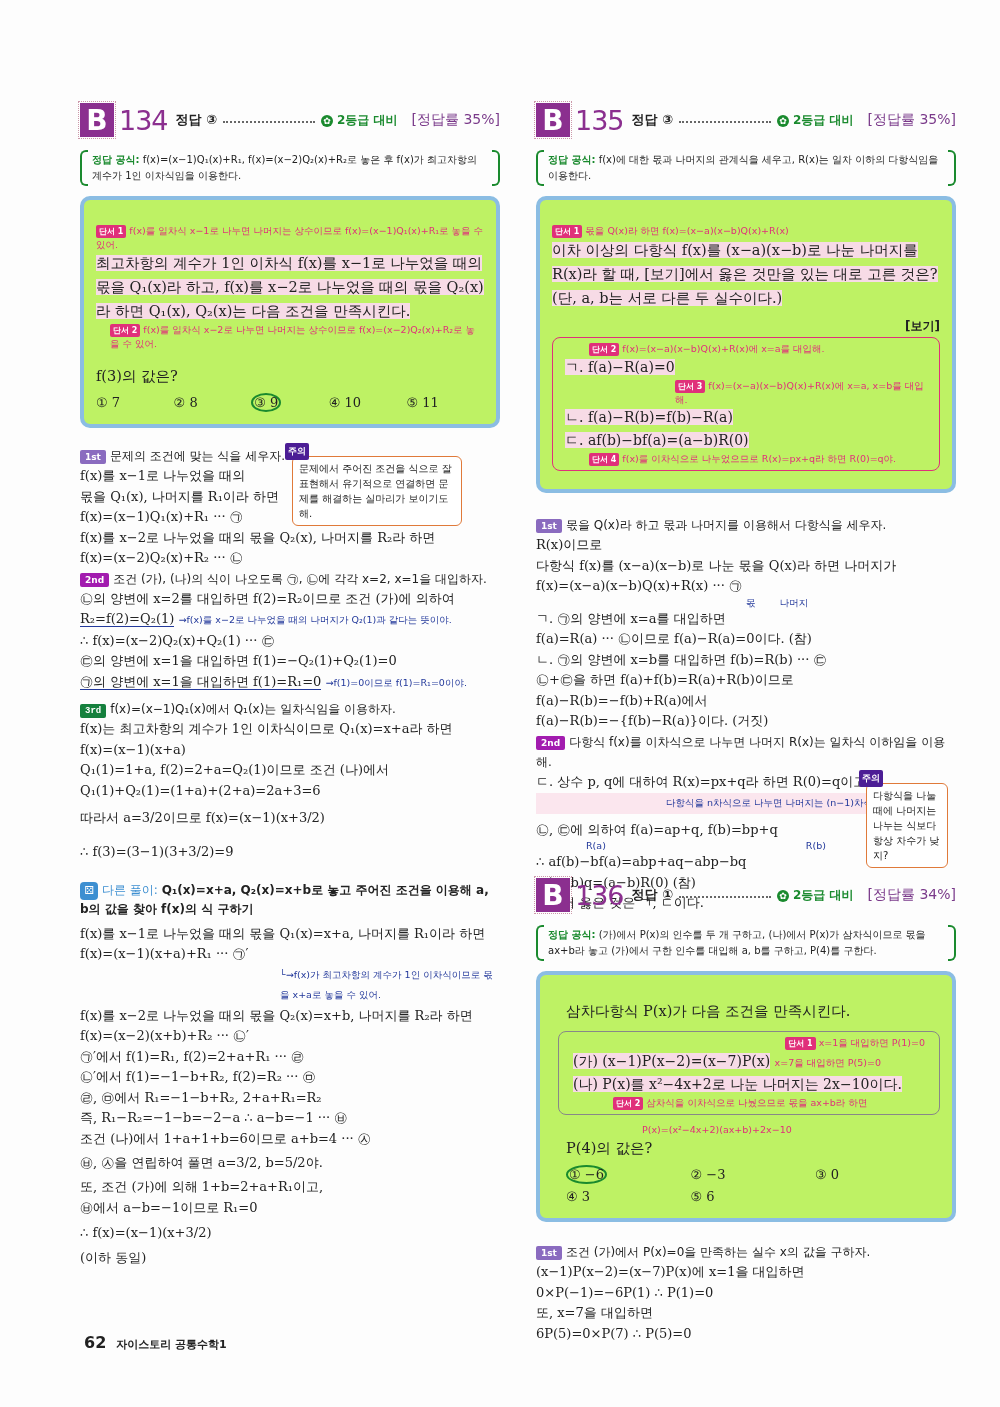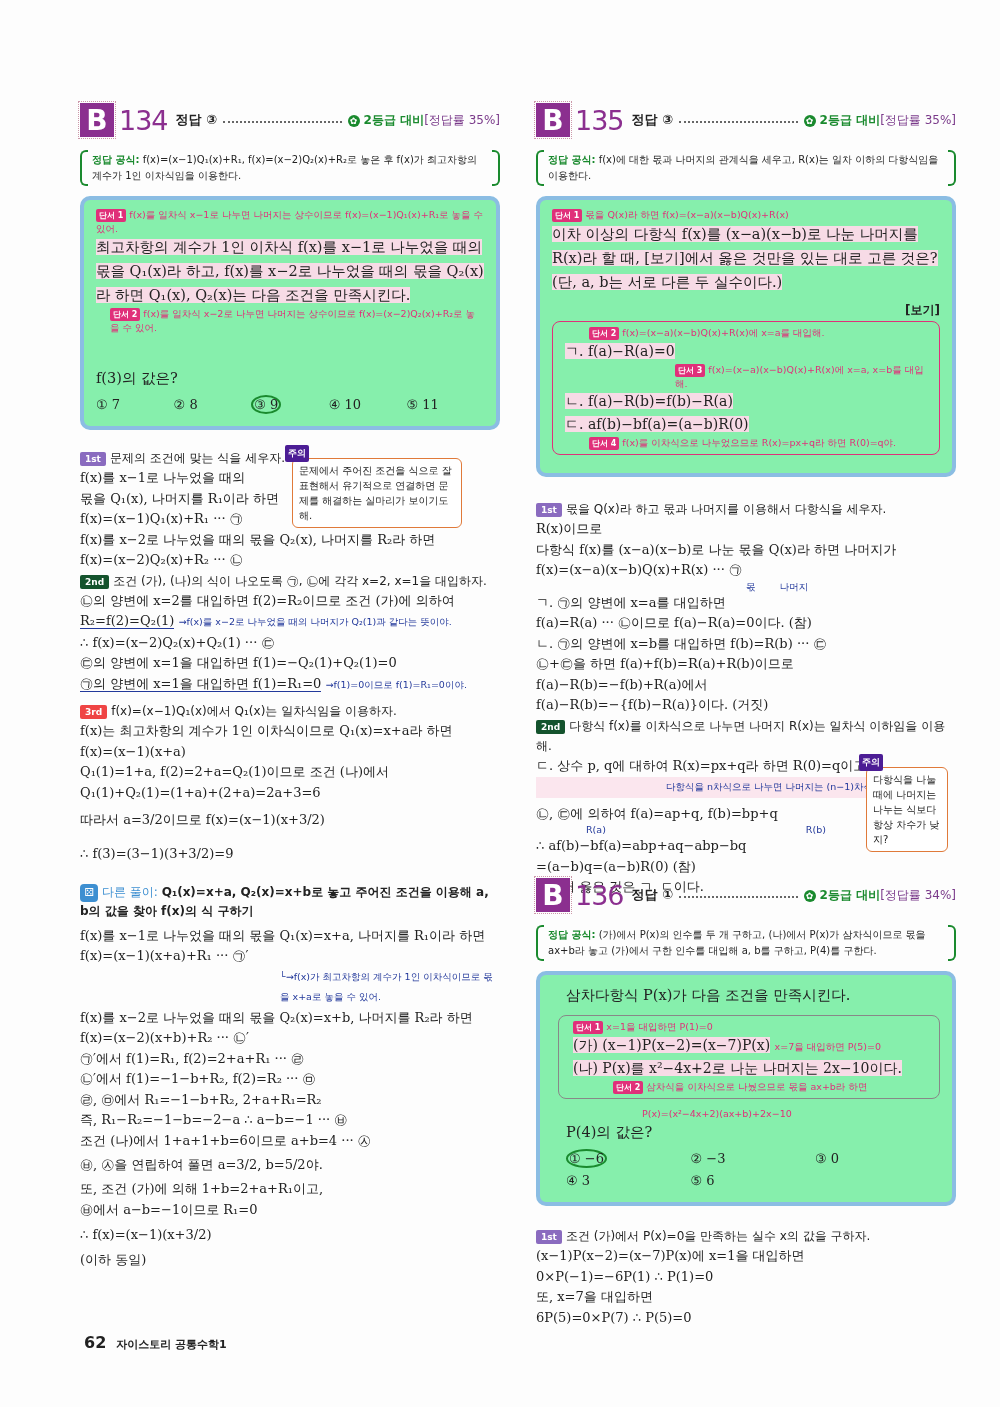--- a/index.html
+++ b/index.html
@@ -7,41 +7,41 @@
   .col { position: absolute; top: 100px; width: 420px; }
   .col.left { left: 80px; }
   .col.right { left: 536px; }
   .head { display: flex; align-items: center; height: 40px; }
   .bbox { width: 34px; height: 34px; background: #8b2f8f; color: #fff; font-family: "DejaVu Sans", sans-serif; font-weight: bold; font-size: 28px; display: flex; align-items: center; justify-content: center; outline: 1px dotted #c9a; outline-offset: 1px; }
   .pnum { font-family: "DejaVu Sans", sans-serif; font-size: 27px; color: #8b2f8f; margin-left: 5px; letter-spacing: -1px; }
   .ans { font-family: "DejaVu Sans", sans-serif; font-weight: bold; font-size: 13px; margin-left: 8px; }
   .dots { flex: 1; border-bottom: 2px dotted #666; margin: 0 6px; height: 1px; margin-top: 4px; }
   .grade { font-family: "DejaVu Sans", sans-serif; font-weight: bold; font-size: 12px; color: #1a8a2e; }
   .grade .star { display: inline-block; width: 12px; height: 12px; border-radius: 50%; background: #1a8a2e; color: #fff; font-size: 9px; text-align: center; line-height: 12px; margin-right: 4px; }
-  .rate { font-family: "DejaVu Sans", sans-serif; font-size: 12px; color: #7a3a8a; margin-left: 0; text-align: center; }
+  .rate { font-family: "DejaVu Sans", sans-serif; font-size: 14px; color: #7a3a8a; margin-left: 14px; text-align: center; }
   .formula { position: relative; margin-top: 10px; padding: 2px 12px; font-family: "DejaVu Sans", sans-serif; font-size: 10px; line-height: 16px; }
   .formula::before, .formula::after { content: ""; position: absolute; top: 0; bottom: 0; width: 6px; border: 2px solid #1a8a2e; }
   .formula::before { left: 0; border-right: none; border-radius: 6px 0 0 6px; }
   .formula::after { right: 0; border-left: none; border-radius: 0 6px 6px 0; }
   .formula .lbl { color: #1a8a2e; font-weight: bold; }
-  .qbox { margin-top: 10px; border: 4px solid #8bbde3; border-radius: 10px; padding: 8px 12px 10px; background: #86efac; }
+  .qbox { margin-top: 10px; border: 4px solid #8bbde3; border-radius: 10px; padding: 24px 12px 10px; background: #bef264; }
   .hint { font-family: "DejaVu Sans", sans-serif; font-size: 9.5px; color: #e0307a; line-height: 13px; }
   .hint .tag { display: inline-block; background: #e0307a; color: #fff; font-weight: bold; font-size: 8px; padding: 0 3px; border-radius: 2px; margin-right: 3px; }
   .qtext { font-size: 14.5px; line-height: 24px; }
   .hl { background: #f7dbe6; }
   .cond { border: 1px solid #888; border-radius: 8px; padding: 8px 16px; margin: 8px 0; font-size: 14px; line-height: 23px; }
   .cond.pink { border-color: #e0307a; }
   .choices { display: flex; flex-wrap: wrap; font-size: 13px; line-height: 22px; margin-top: 4px; }
   .choices .ch { width: 20%; }
   .choices.three .ch { width: 33.3%; }
   .choices .ch.sel .num { border: 2px solid #1a8a2e; border-radius: 50%; padding: 0 1px; }
   .sol { font-size: 13px; line-height: 20.5px; }
   .step { font-family: "DejaVu Sans", sans-serif; font-size: 12px; line-height: 20px; }
   .step .stag { display: inline-block; color: #fff; font-weight: bold; font-size: 9px; padding: 0 5px; border-radius: 2px; margin-right: 4px; line-height: 14px; }
-  .st1 { background: #8a6bbf; } .st2 { background: #14532d; } .st3 { background: #ef4444; }
+  .st1 { background: #8a6bbf; } .st2 { background: #a21caf; } .st3 { background: #15803d; font-family: Liberation Mono, monospace; }
   .note { color: #23399b; font-family: "DejaVu Sans", sans-serif; font-size: 9.5px; }
   .u { border-bottom: 1.5px solid #23399b; }
   .caution { position: absolute; border: 1.5px solid #e07a3a; border-radius: 6px; background: #fff; font-family: "DejaVu Sans", sans-serif; font-size: 10px; line-height: 15px; padding: 4px 6px; }
   .caution .ctag { position: absolute; top: -14px; left: -8px; background: #4c1d95; color: #fff; font-weight: bold; font-size: 9px; padding: 1px 3px; border-radius: 2px; }
   .alt { font-family: "DejaVu Sans", sans-serif; font-size: 12px; line-height: 18px; margin-top: 12px; }
   .alt .icon { display: inline-block; width: 18px; height: 18px; background: #3d8fd1; border-radius: 4px; vertical-align: middle; margin-right: 4px; color: #fff; font-size: 11px; text-align: center; line-height: 18px; }
   .alt .al { color: #3d8fd1; }
   .alt b { font-weight: bold; }
   .footer { position: absolute; top: 1333px; left: 84px; font-family: "DejaVu Sans", sans-serif; display: flex; align-items: baseline; gap: 10px; }
   .footer .pg { font-size: 16px; font-weight: bold; }
@@ -61,21 +61,21 @@
     <span class="rate">[정답률 35%]</span>
   </div>
   <div class="formula">
     <span class="lbl">정답 공식:</span>
     <span>f(x)=(x−1)Q₁(x)+R₁, f(x)=(x−2)Q₂(x)+R₂로 놓은 후 f(x)가 최고차항의 계수가 1인 이차식임을 이용한다.</span>
   </div>
   <div class="qbox">
     <div class="hint"><span class="tag">단서 1</span><span>f(x)를 일차식 x−1로 나누면 나머지는 상수이므로 f(x)=(x−1)Q₁(x)+R₁로 놓을 수 있어.</span></div>
     <div class="qtext"><span class="hl">최고차항의 계수가 1인 이차식 f(x)를 x−1로 나누었을 때의 몫을 Q₁(x)라 하고, f(x)를 x−2로 나누었을 때의 몫을 Q₂(x)라 하면 Q₁(x), Q₂(x)는 다음 조건을 만족시킨다.</span></div>
     <div class="hint" style="padding-left:14px"><span class="tag">단서 2</span><span>f(x)를 일차식 x−2로 나누면 나머지는 상수이므로 f(x)=(x−2)Q₂(x)+R₂로 놓을 수 있어.</span></div>
-    <div class="qtext" style="margin-top:32px">f(3)의 값은?</div>
+    <div class="qtext" style="margin-top:14px">f(3)의 값은?</div>
     <div class="choices">
       <span class="ch">① 7</span>
       <span class="ch">② 8</span>
       <span class="ch sel"><span class="num">③ 9</span></span>
       <span class="ch">④ 10</span>
       <span class="ch">⑤ 11</span>
     </div>
   </div>
 
   <div style="position:relative; margin-top:18px;">
@@ -199,21 +199,21 @@
     <span class="grade"><span class="star">✿</span><span>2등급 대비</span></span>
     <span class="rate">[정답률 34%]</span>
   </div>
   <div class="formula">
     <span class="lbl">정답 공식:</span>
     <span>(가)에서 P(x)의 인수를 두 개 구하고, (나)에서 P(x)가 삼차식이므로 몫을 ax+b라 놓고 (가)에서 구한 인수를 대입해 a, b를 구하고, P(4)를 구한다.</span>
   </div>
   <div class="qbox">
     <div class="qtext" style="padding-left:14px">삼차다항식 P(x)가 다음 조건을 만족시킨다.</div>
     <div class="cond" style="margin-left:6px; padding:4px 14px;">
-      <div class="hint" style="text-align:left"><span class="tag">단서 1</span><span>x=1을 대입하면 P(1)=0</span></div>
+      <div class="hint" style="text-align:right"><span class="tag">단서 1</span><span>x=1을 대입하면 P(1)=0</span></div>
       <div><span class="hl">(가) (x−1)P(x−2)=(x−7)P(x)</span> <span class="hint">x=7을 대입하면 P(5)=0</span></div>
       <div><span class="hl">(나) P(x)를 x²−4x+2로 나눈 나머지는 2x−10이다.</span></div>
       <div class="hint" style="padding-left:40px"><span class="tag">단서 2</span><span>삼차식을 이차식으로 나눴으므로 몫을 ax+b라 하면</span></div>
     </div>
     <div class="hint" style="padding-left:90px">P(x)=(x²−4x+2)(ax+b)+2x−10</div>
     <div class="qtext" style="padding-left:14px">P(4)의 값은?</div>
     <div class="choices three" style="padding-left:14px">
       <span class="ch sel"><span class="num">① −6</span></span>
       <span class="ch">② −3</span>
       <span class="ch">③ 0</span>

